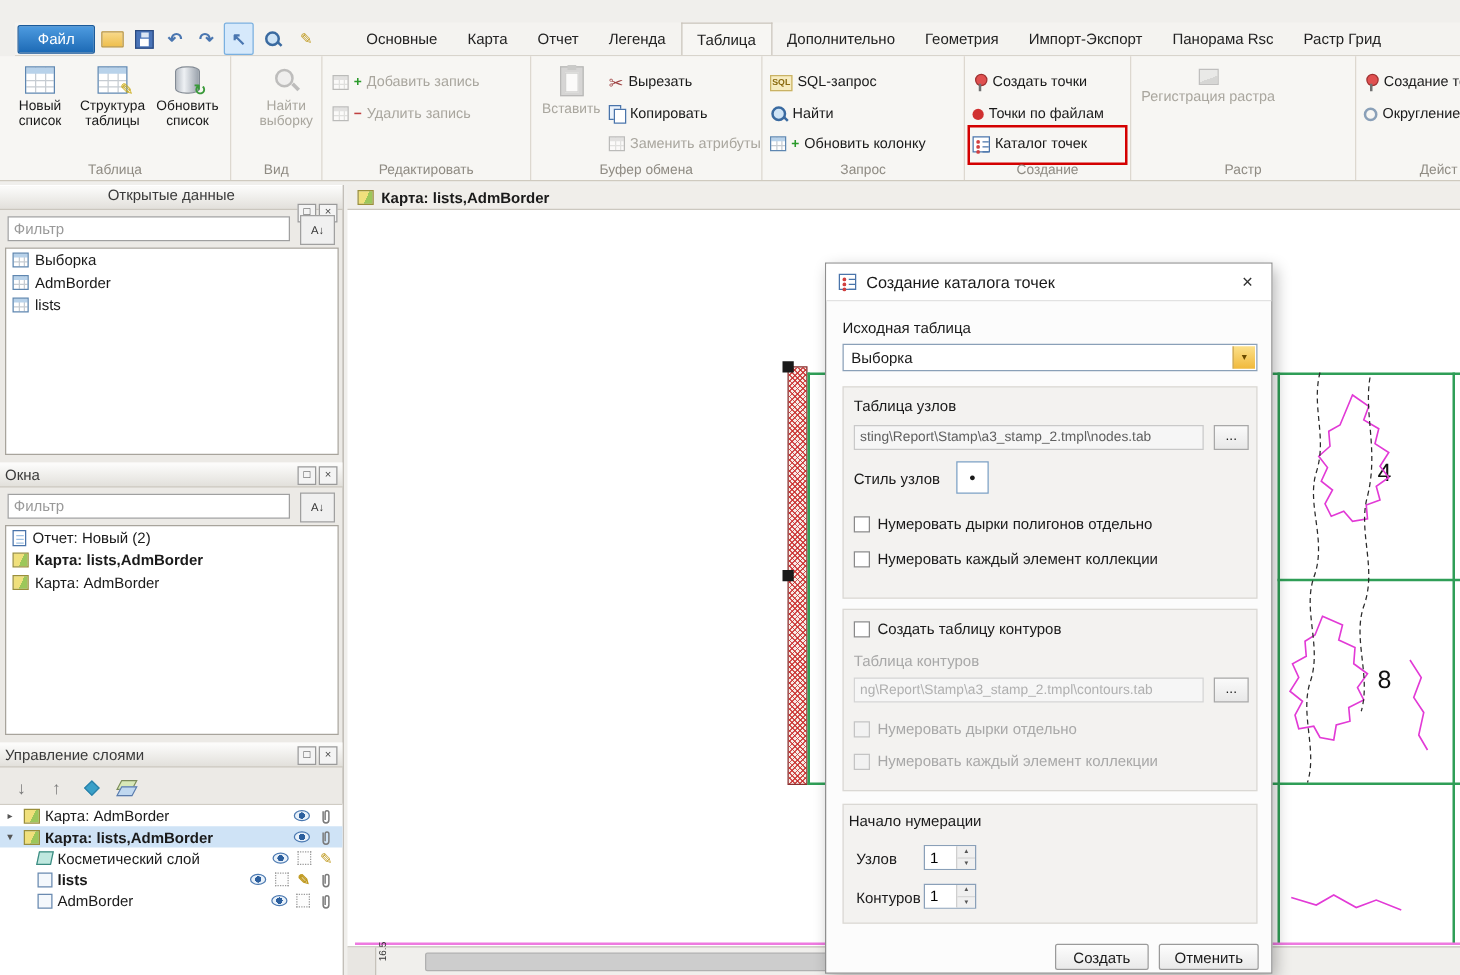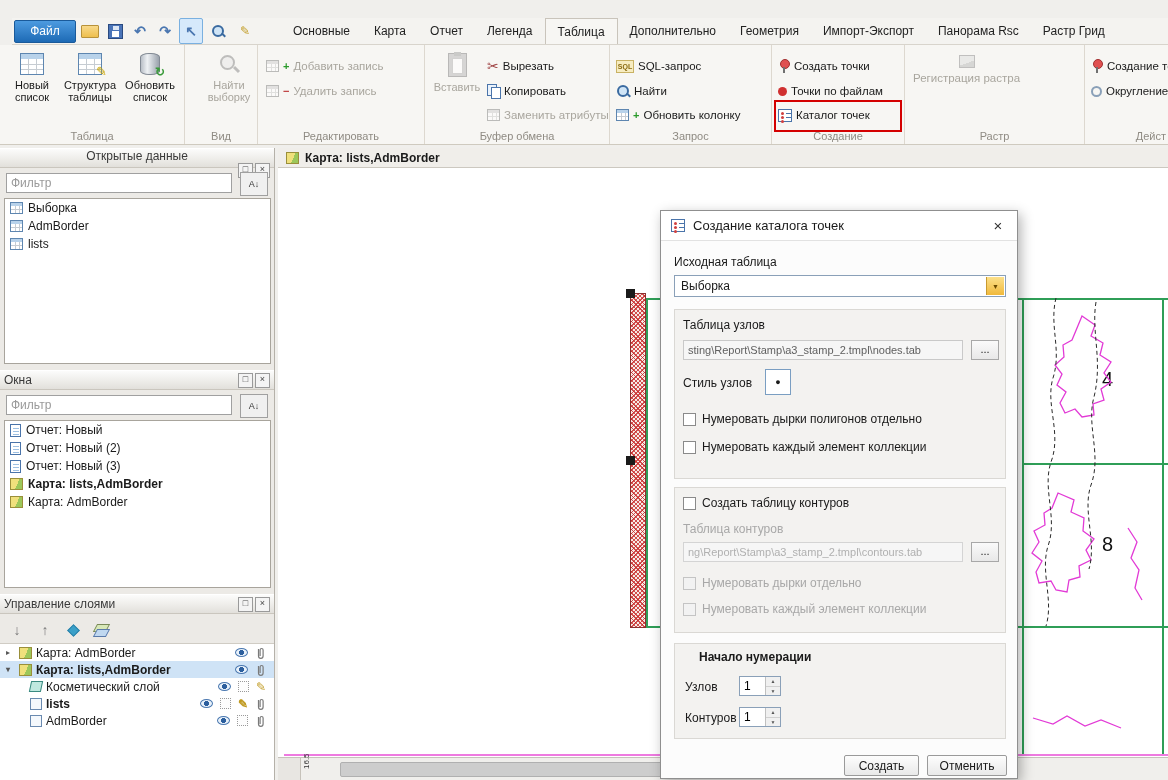--- a/index.html
+++ b/index.html
@@ -398,29 +398,21 @@
         <span class="wbtn">×</span>
       </span>
     </div>
     <div class="filter-row" style="top:245px;">
       <input class="filter-input" placeholder="Фильтр" style="">
       <span class="sort-btn">А↓</span>
     </div>
     <div class="listbox" style="top:272px;height:168px;">
       <div class="ditem">
         <span class="ic ic-doc"></span>
-        <span>Отчет: Новый</span>
-      </div>
-      <div class="ditem">
-        <span class="ic ic-doc"></span>
         <span>Отчет: Новый (2)</span>
-      </div>
-      <div class="ditem">
-        <span class="ic ic-doc"></span>
-        <span>Отчет: Новый (3)</span>
       </div>
       <div class="ditem bold">
         <span class="ic ic-map"></span>
         <span>Карта: lists,AdmBorder</span>
       </div>
       <div class="ditem">
         <span class="ic ic-map"></span>
         <span>Карта: AdmBorder</span>
       </div>
     </div>
@@ -590,21 +582,21 @@
         <span class="box"></span>
         <span>Нумеровать дырки отдельно</span>
       </label>
       <label class="cb cdis" style="left:8px;top:114px;">
         <span class="box"></span>
         <span>Нумеровать каждый элемент коллекции</span>
       </label>
     </div>
 
     <div class="grp" style="top:432px;height:96px;">
-      <div class="lbl" style="left:24px;top:6px;font-weight:bold;">Начало нумерации</div>
+      <div class="lbl" style="left:4px;top:6px;">Начало нумерации</div>
       <div class="lbl" style="left:10px;top:36px;">Узлов</div>
       <div class="spin" style="left:64px;top:32px;">
         <input value="1" style="">
         <span class="arrows">
           <span>▲</span>
           <span>▼</span>
         </span>
       </div>
       <div class="lbl" style="left:10px;top:67px;">Контуров</div>
       <div class="spin" style="left:64px;top:63px;">

